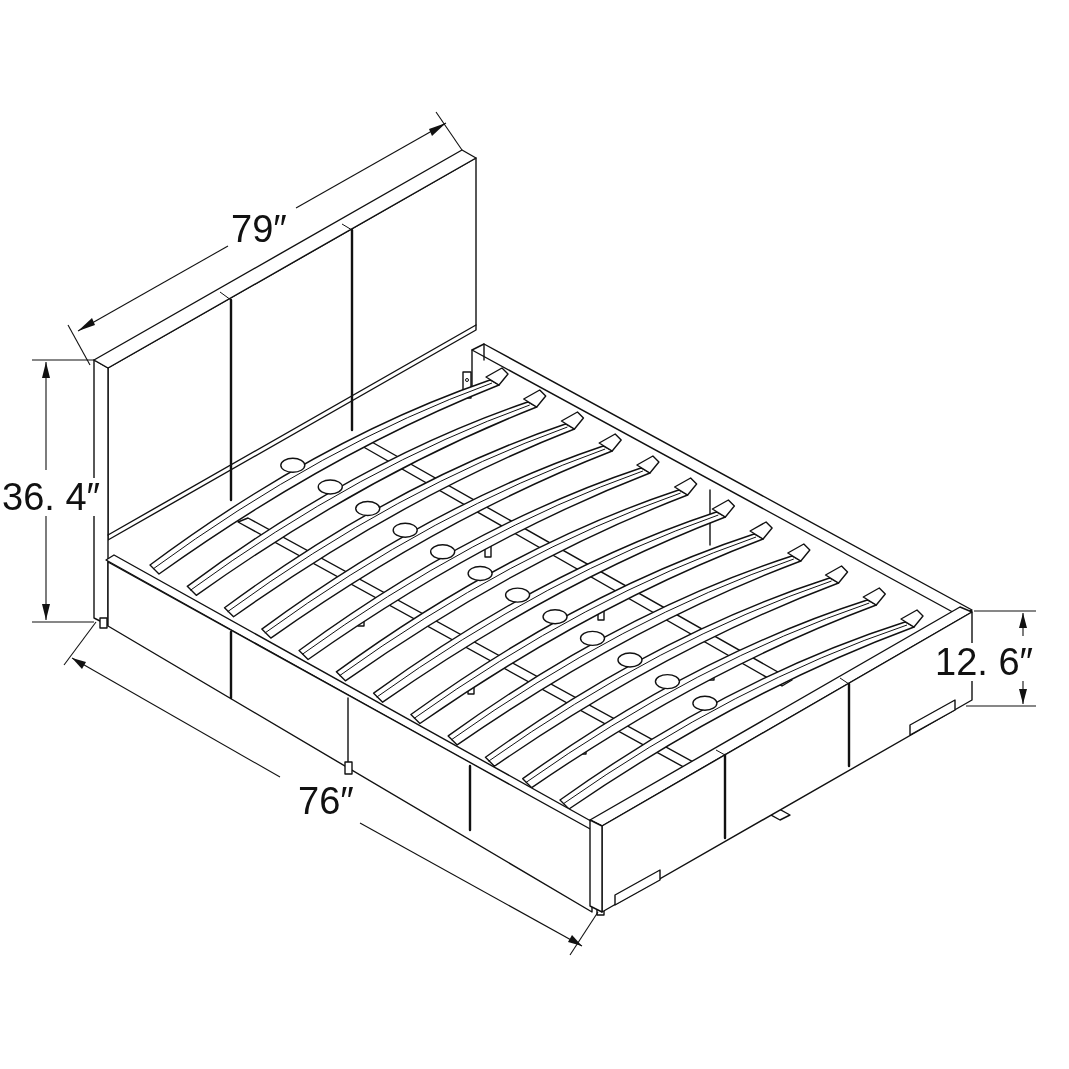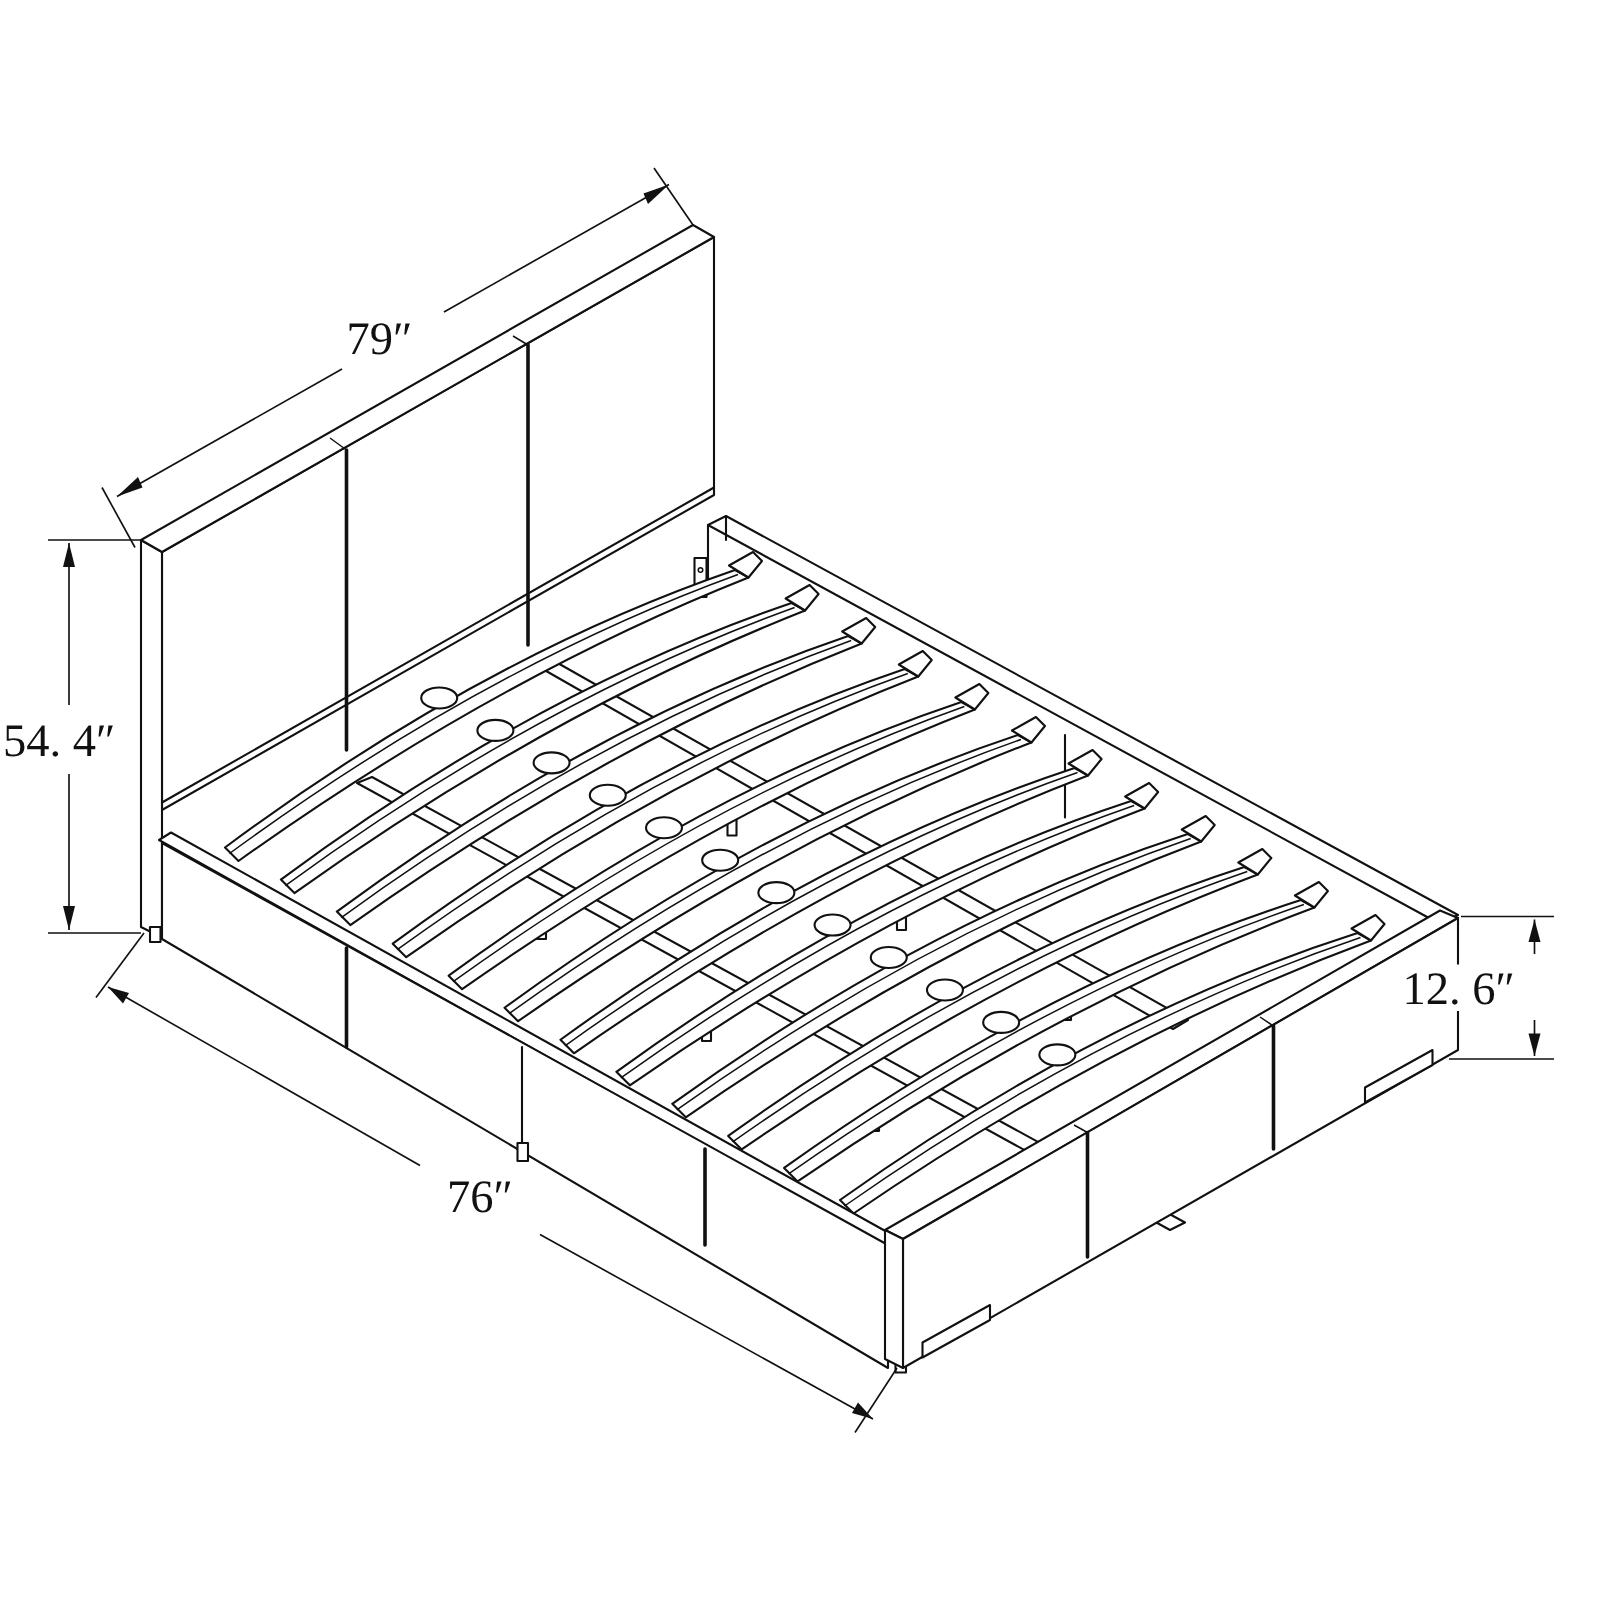--- a/index.html
+++ b/index.html
@@ -4,21 +4,21 @@
 <style>
   html, body { margin: 0; padding: 0; background: #ffffff; }
   body { width: 1069px; height: 1069px; position: relative; overflow: hidden; font-family: "DejaVu Serif", "Liberation Serif", serif; }
   #drawing { position: absolute; left: 0; top: 0; width: 1069px; height: 1069px; }
   .ln { stroke: #111; stroke-width: 1.4; fill: none; stroke-linecap: round; stroke-linejoin: round; }
   .thick { stroke: #111; stroke-width: 2.4; fill: none; stroke-linecap: round; }
   .thin { stroke: #111; stroke-width: 1; fill: none; }
   .face { fill: #ffffff; stroke: #111; stroke-width: 1.4; stroke-linejoin: round; }
   .dim { stroke: #111; stroke-width: 1.1; fill: none; }
   .arrow { fill: #111; stroke: none; }
-  .label { position: absolute; font-family: Liberation Serif, serif; color: #111; font-size: 31px; line-height: 1; white-space: nowrap; background: #fff; padding: 0 2px; }
+  .label { position: absolute; font-family: Liberation Sans, sans-serif; color: #111; font-size: 38px; line-height: 1; white-space: nowrap; background: #fff; padding: 0 2px; }
 </style>
 </head>
 <body>
 
 <svg id="drawing" viewBox="0 0 1069 1069" xmlns="http://www.w3.org/2000/svg">
 
   <g>
 
     <polygon class="face" points="108,368 476,158 476,330 108,540"></polygon>
 
@@ -198,15 +198,15 @@
     <line class="dim" x1="974" y1="611" x2="1036" y2="611"></line>
     <line class="dim" x1="966" y1="706" x2="1036" y2="706"></line>
     <line class="dim" x1="1023" y1="613" x2="1023" y2="636"></line>
     <line class="dim" x1="1023" y1="680" x2="1023" y2="704"></line>
     <polygon class="arrow" points="1023,613 1019,628 1027,628"></polygon>
     <polygon class="arrow" points="1023,704 1019,689 1027,689"></polygon>
   </g>
 </svg>
 
 <div class="label" style="left:229px; top:210px; transform: rotate(0deg);">79″</div>
-<div class="label" style="left:0px; top:478px;">54. 4″</div>
+<div class="label" style="left:0px; top:478px;">36. 4″</div>
 <div class="label" style="left:296px; top:782px;">76″</div>
 <div class="label" style="left:933px; top:643px;">12. 6″</div>
 
 </body></html>

